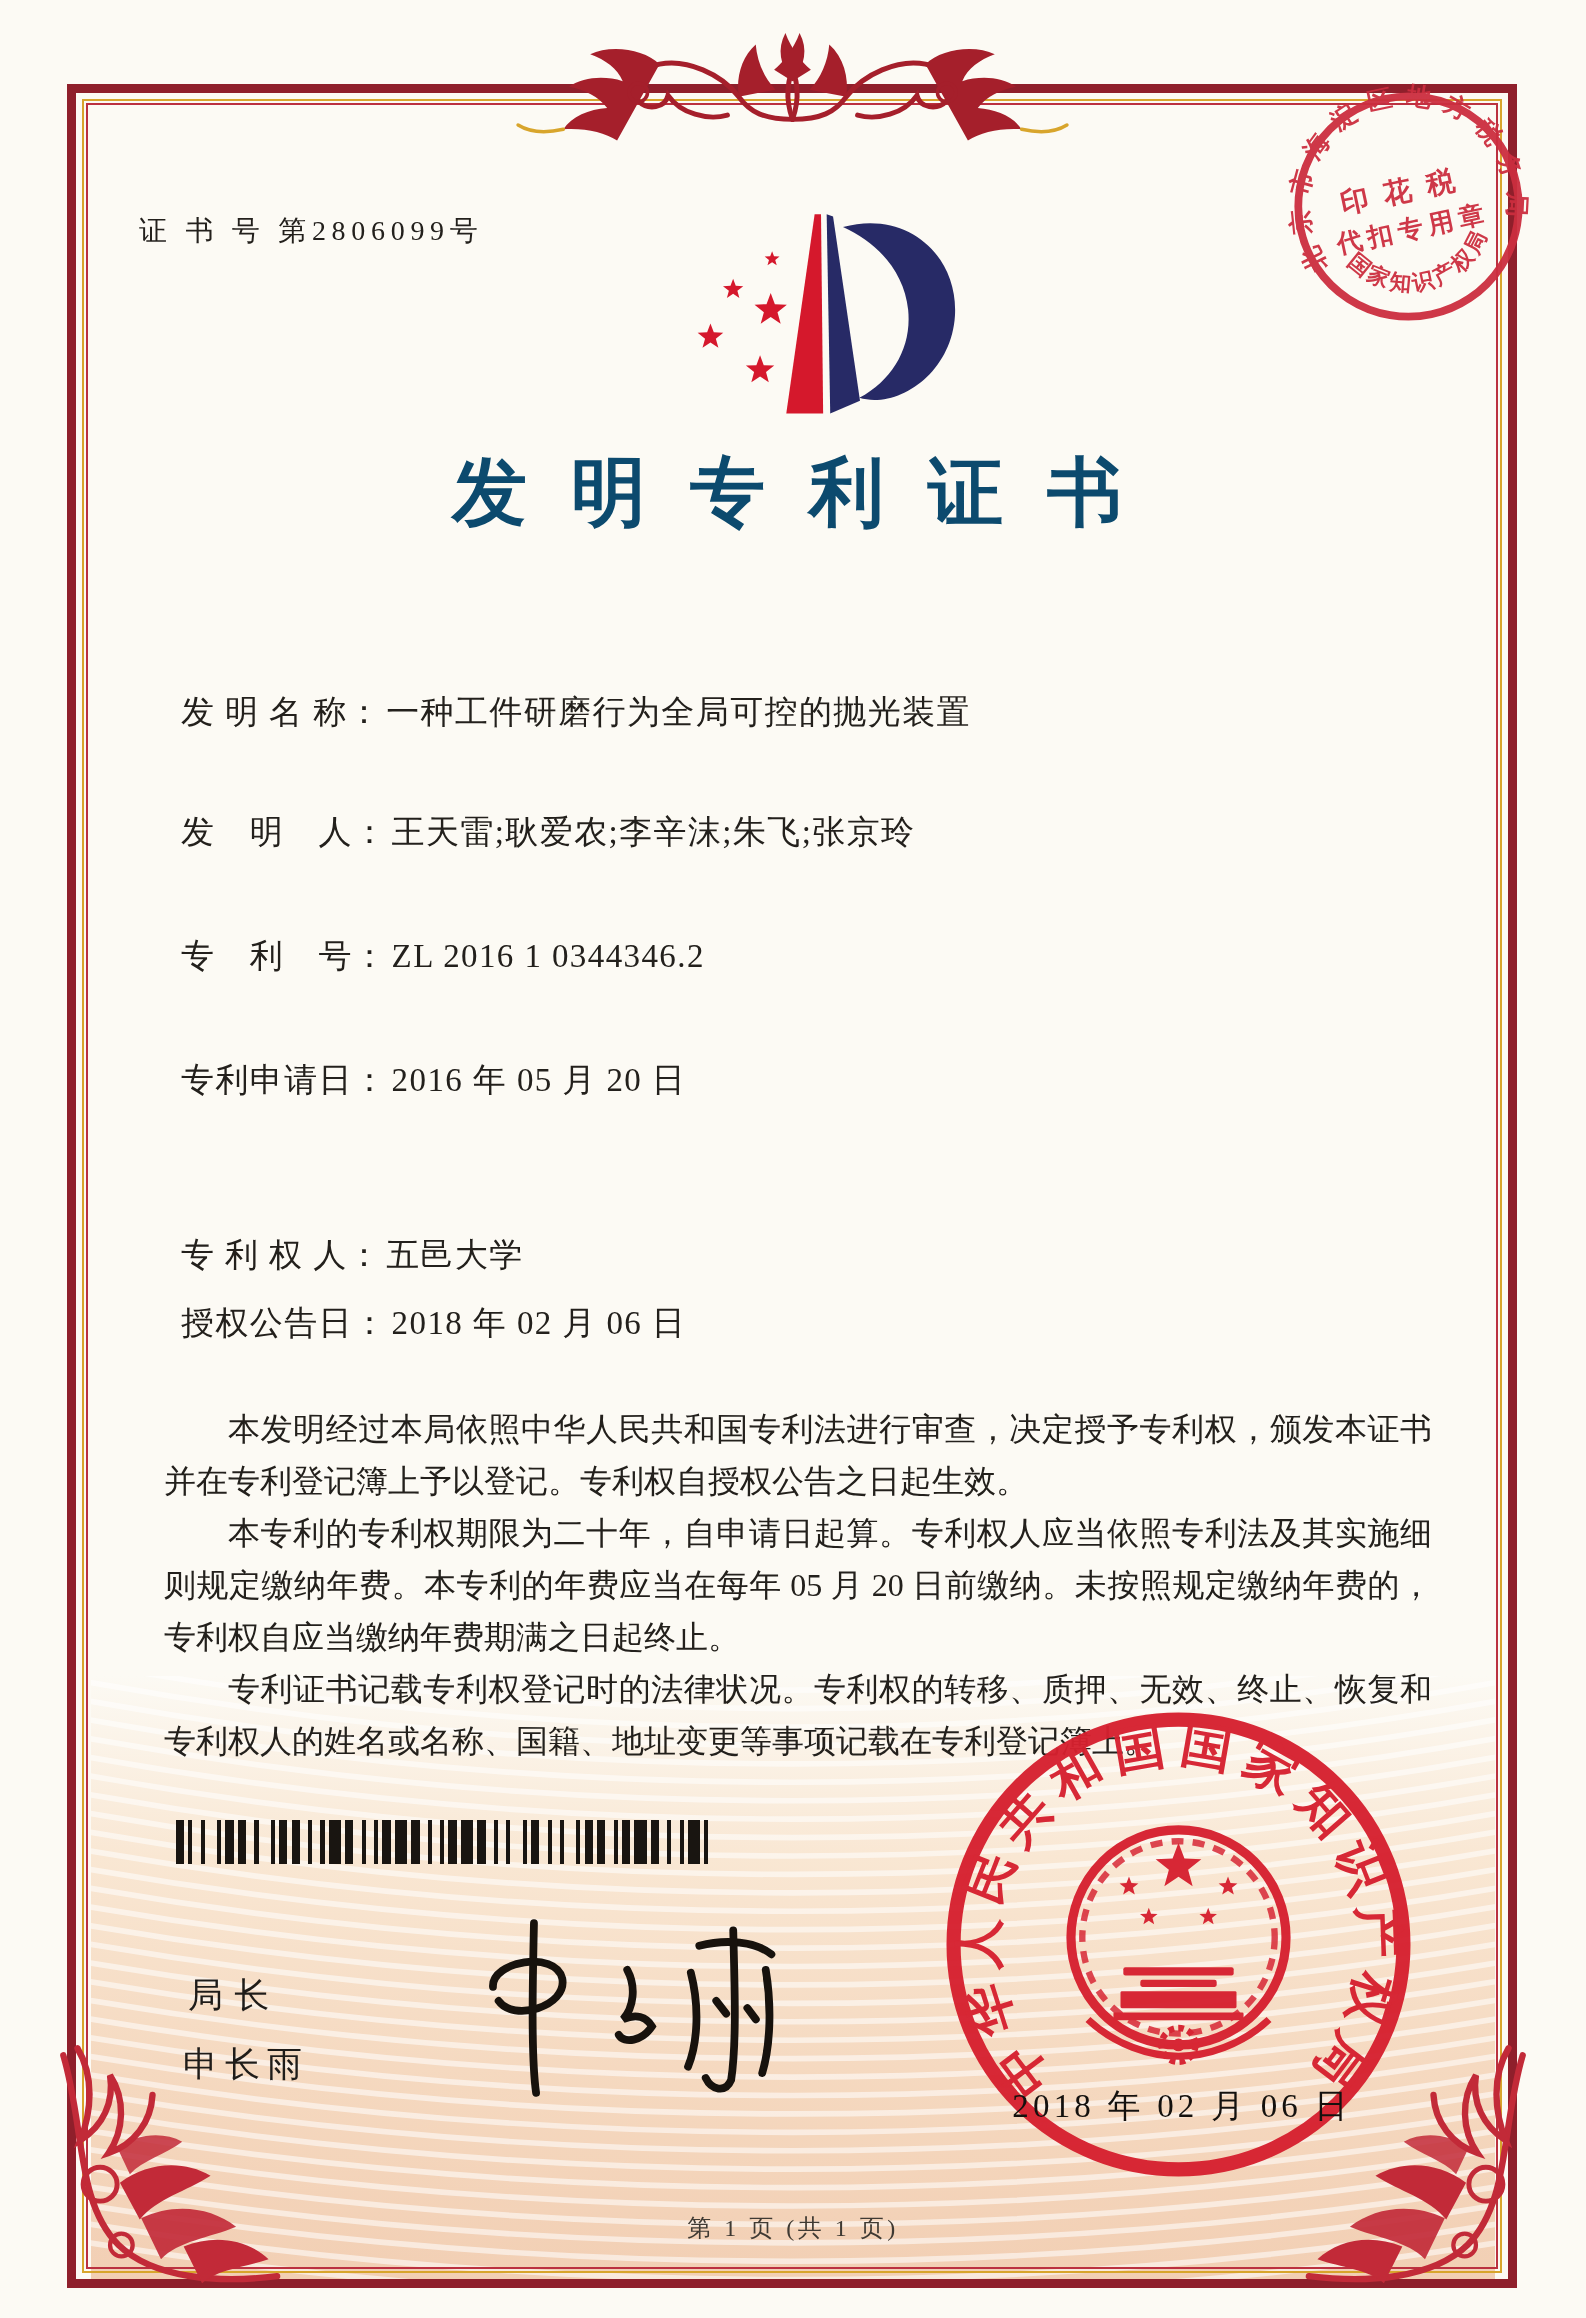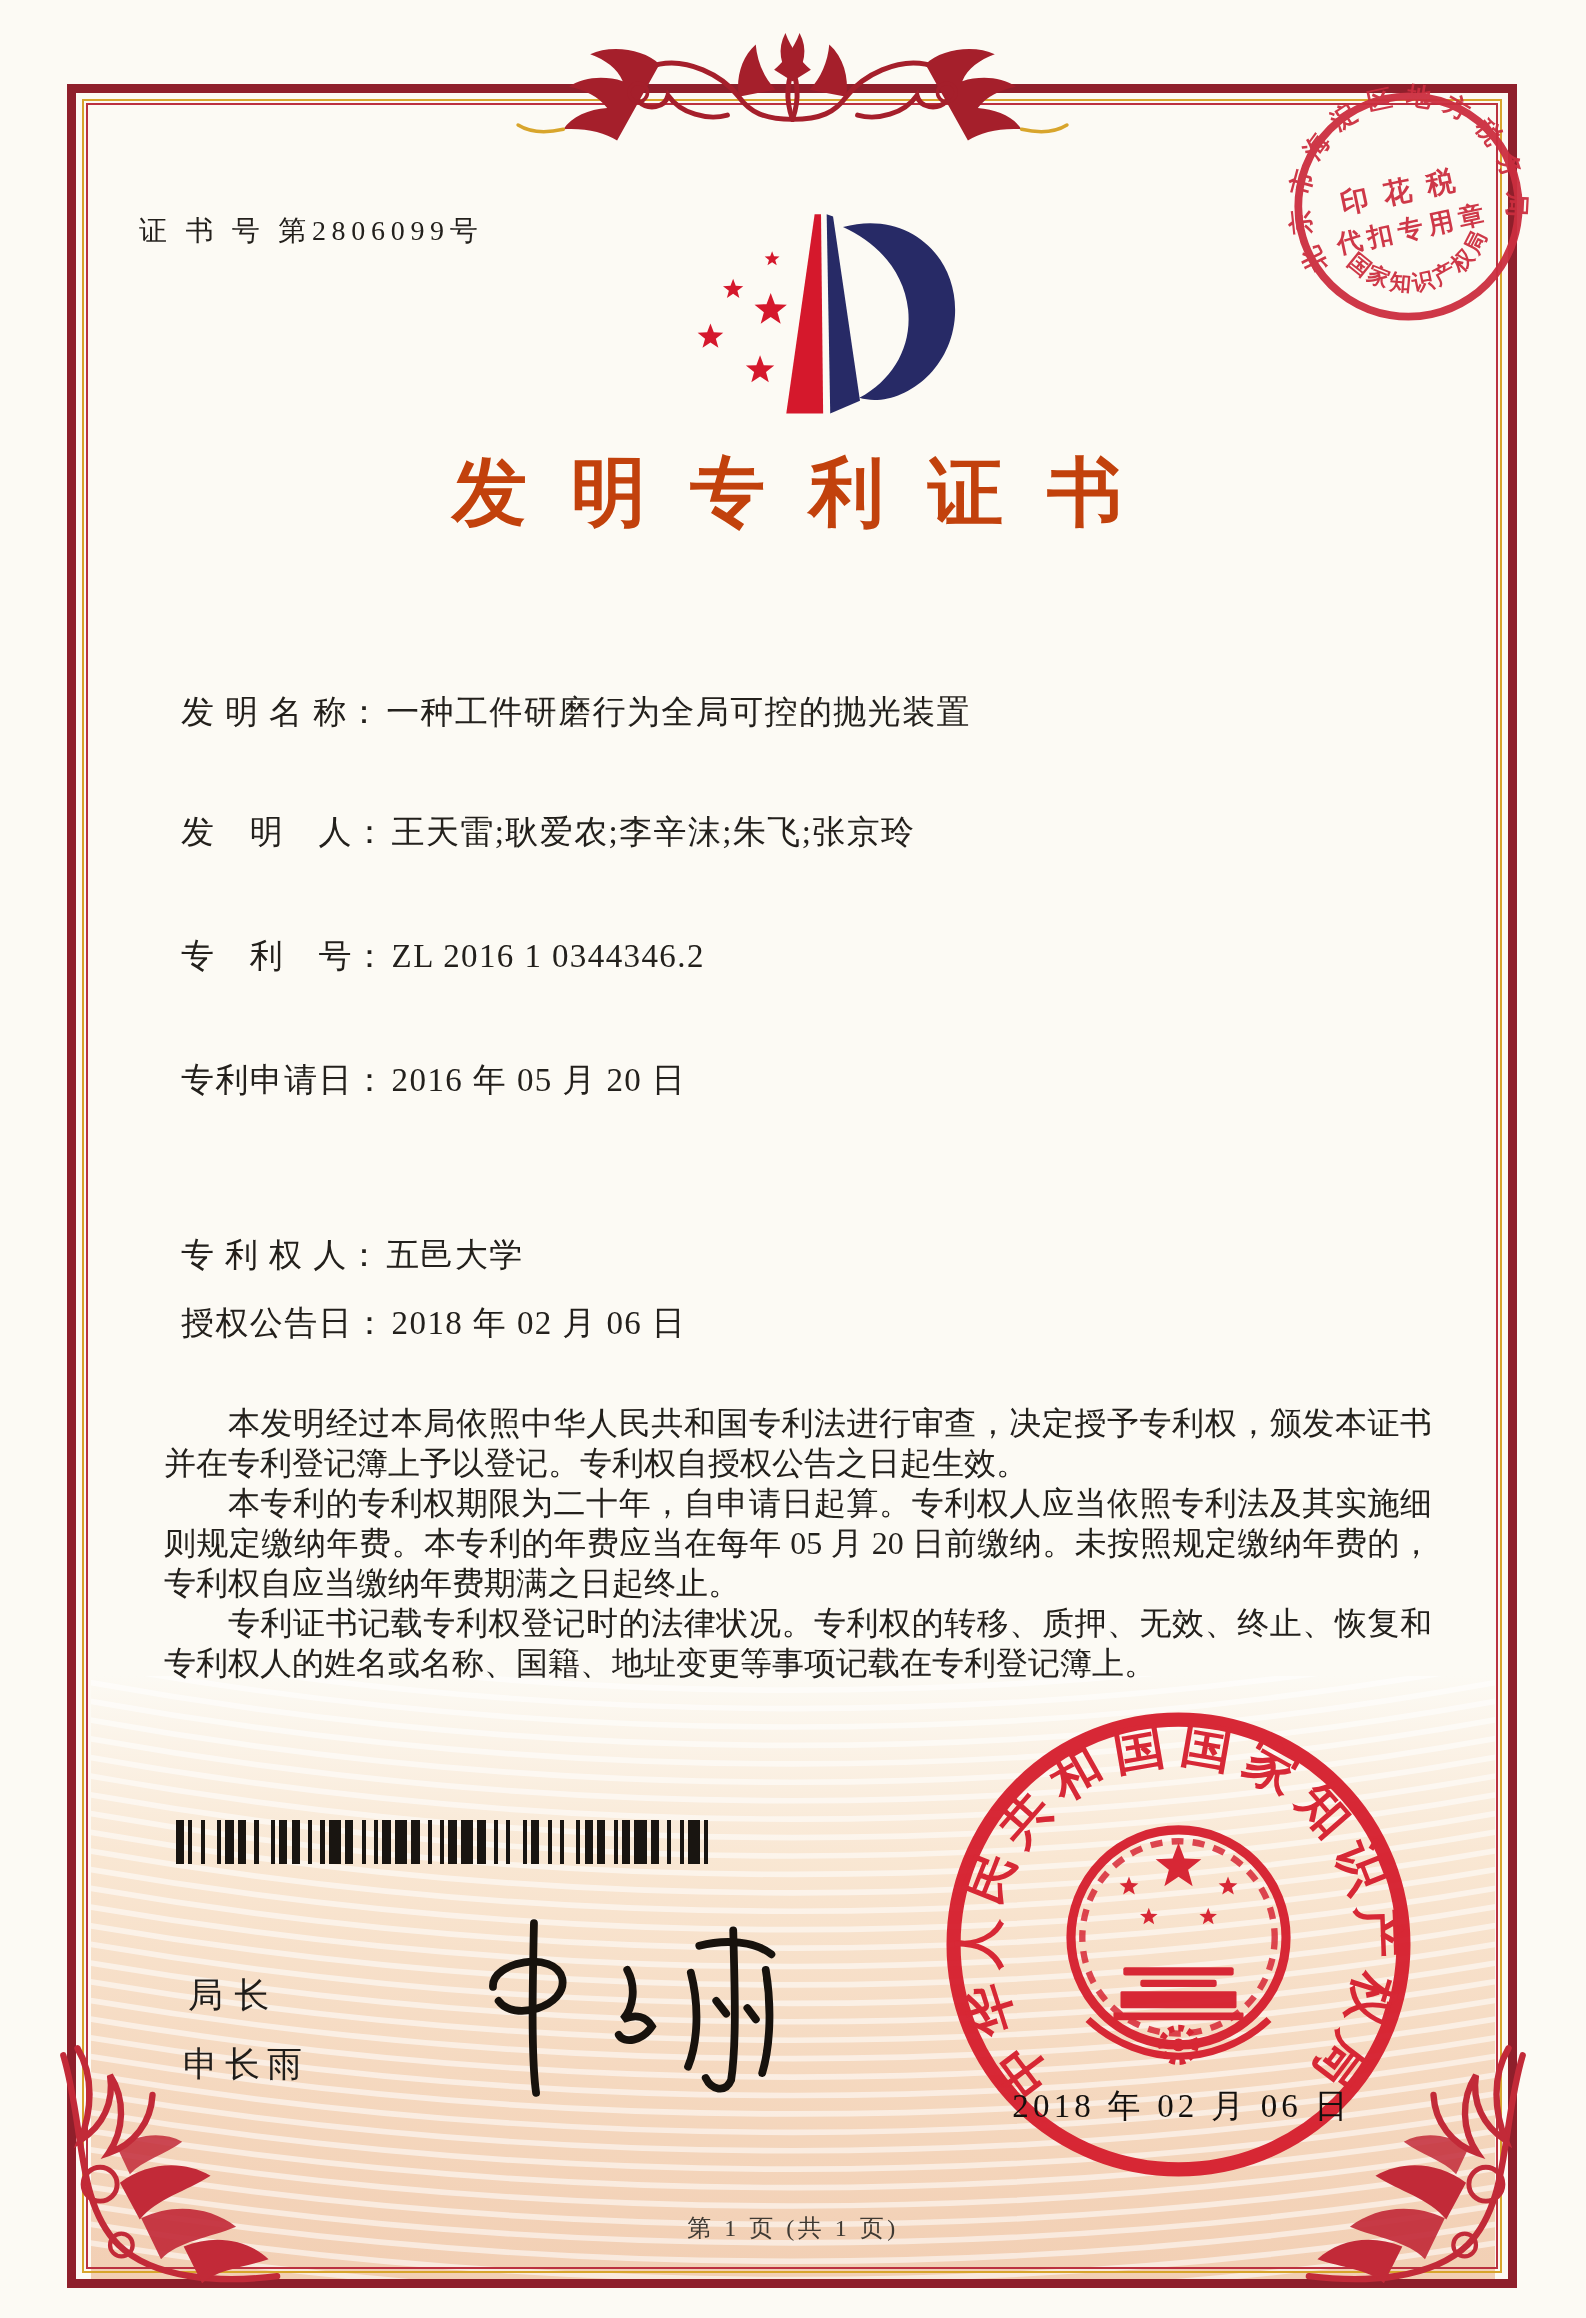--- a/index.html
+++ b/index.html
@@ -16,30 +16,30 @@
   .waves{position:absolute;left:91px;right:91px;top:1676px;bottom:40px;z-index:0;
     background:linear-gradient(180deg, rgba(251,243,233,0) 0%, #f9e7d3 30%, #f5d9c0 65%, #f2cfb4 100%);}
   .waves svg{position:absolute;inset:0;width:100%;height:100%;}
 
   
   .cert-no{position:absolute;left:139px;top:212px;font-size:28px;letter-spacing:5.7px;z-index:3;color:#23201c;}
   .logo{position:absolute;left:641px;top:188px;width:326px;height:234px;z-index:3;}
   .tax-stamp{position:absolute;left:1287px;top:85px;width:243px;height:243px;
     transform:rotate(-12deg);z-index:3;opacity:.95;}
   .title{position:absolute;left:0;right:12px;top:443px;text-align:center;font-size:75px;font-weight:bold;
-    letter-spacing:44px;text-indent:44px;z-index:3;color:#c2410c;}
+    letter-spacing:44px;text-indent:44px;z-index:3;color:#0c4a6e;}
 
   
   .frow{position:absolute;left:181px;font-size:33px;letter-spacing:1.4px;white-space:nowrap;z-index:3;color:#23201c;}
   .frow .flabel{display:inline-block;}
   .frow .fvalue{display:inline-block;margin-left:4.2px;}
   .f1{top:690px;} .f2{top:810px;} .f3{top:934px;} .f4{top:1058px;} .f5{top:1233px;} .f6{top:1301px;}
 
   
-  .body-text{position:absolute;left:164px;width:1268px;top:1403px;font-size:32px;line-height:40px;
+  .body-text{position:absolute;left:164px;width:1268px;top:1403px;font-size:32px;line-height:52px;
     text-align:justify;z-index:3;color:#23201c;}
   .body-text p{margin:0;text-indent:2em;}
 
   
   .barcode{position:absolute;left:176px;top:1820px;width:542px;height:44px;display:flex;z-index:3;}
   .barcode div{height:100%;}
 
   
   .director-title{position:absolute;left:188px;top:1972px;font-size:35px;letter-spacing:11.3px;z-index:3;}
   .director-name{position:absolute;left:183px;top:2041px;font-size:35px;letter-spacing:7px;z-index:3;}

